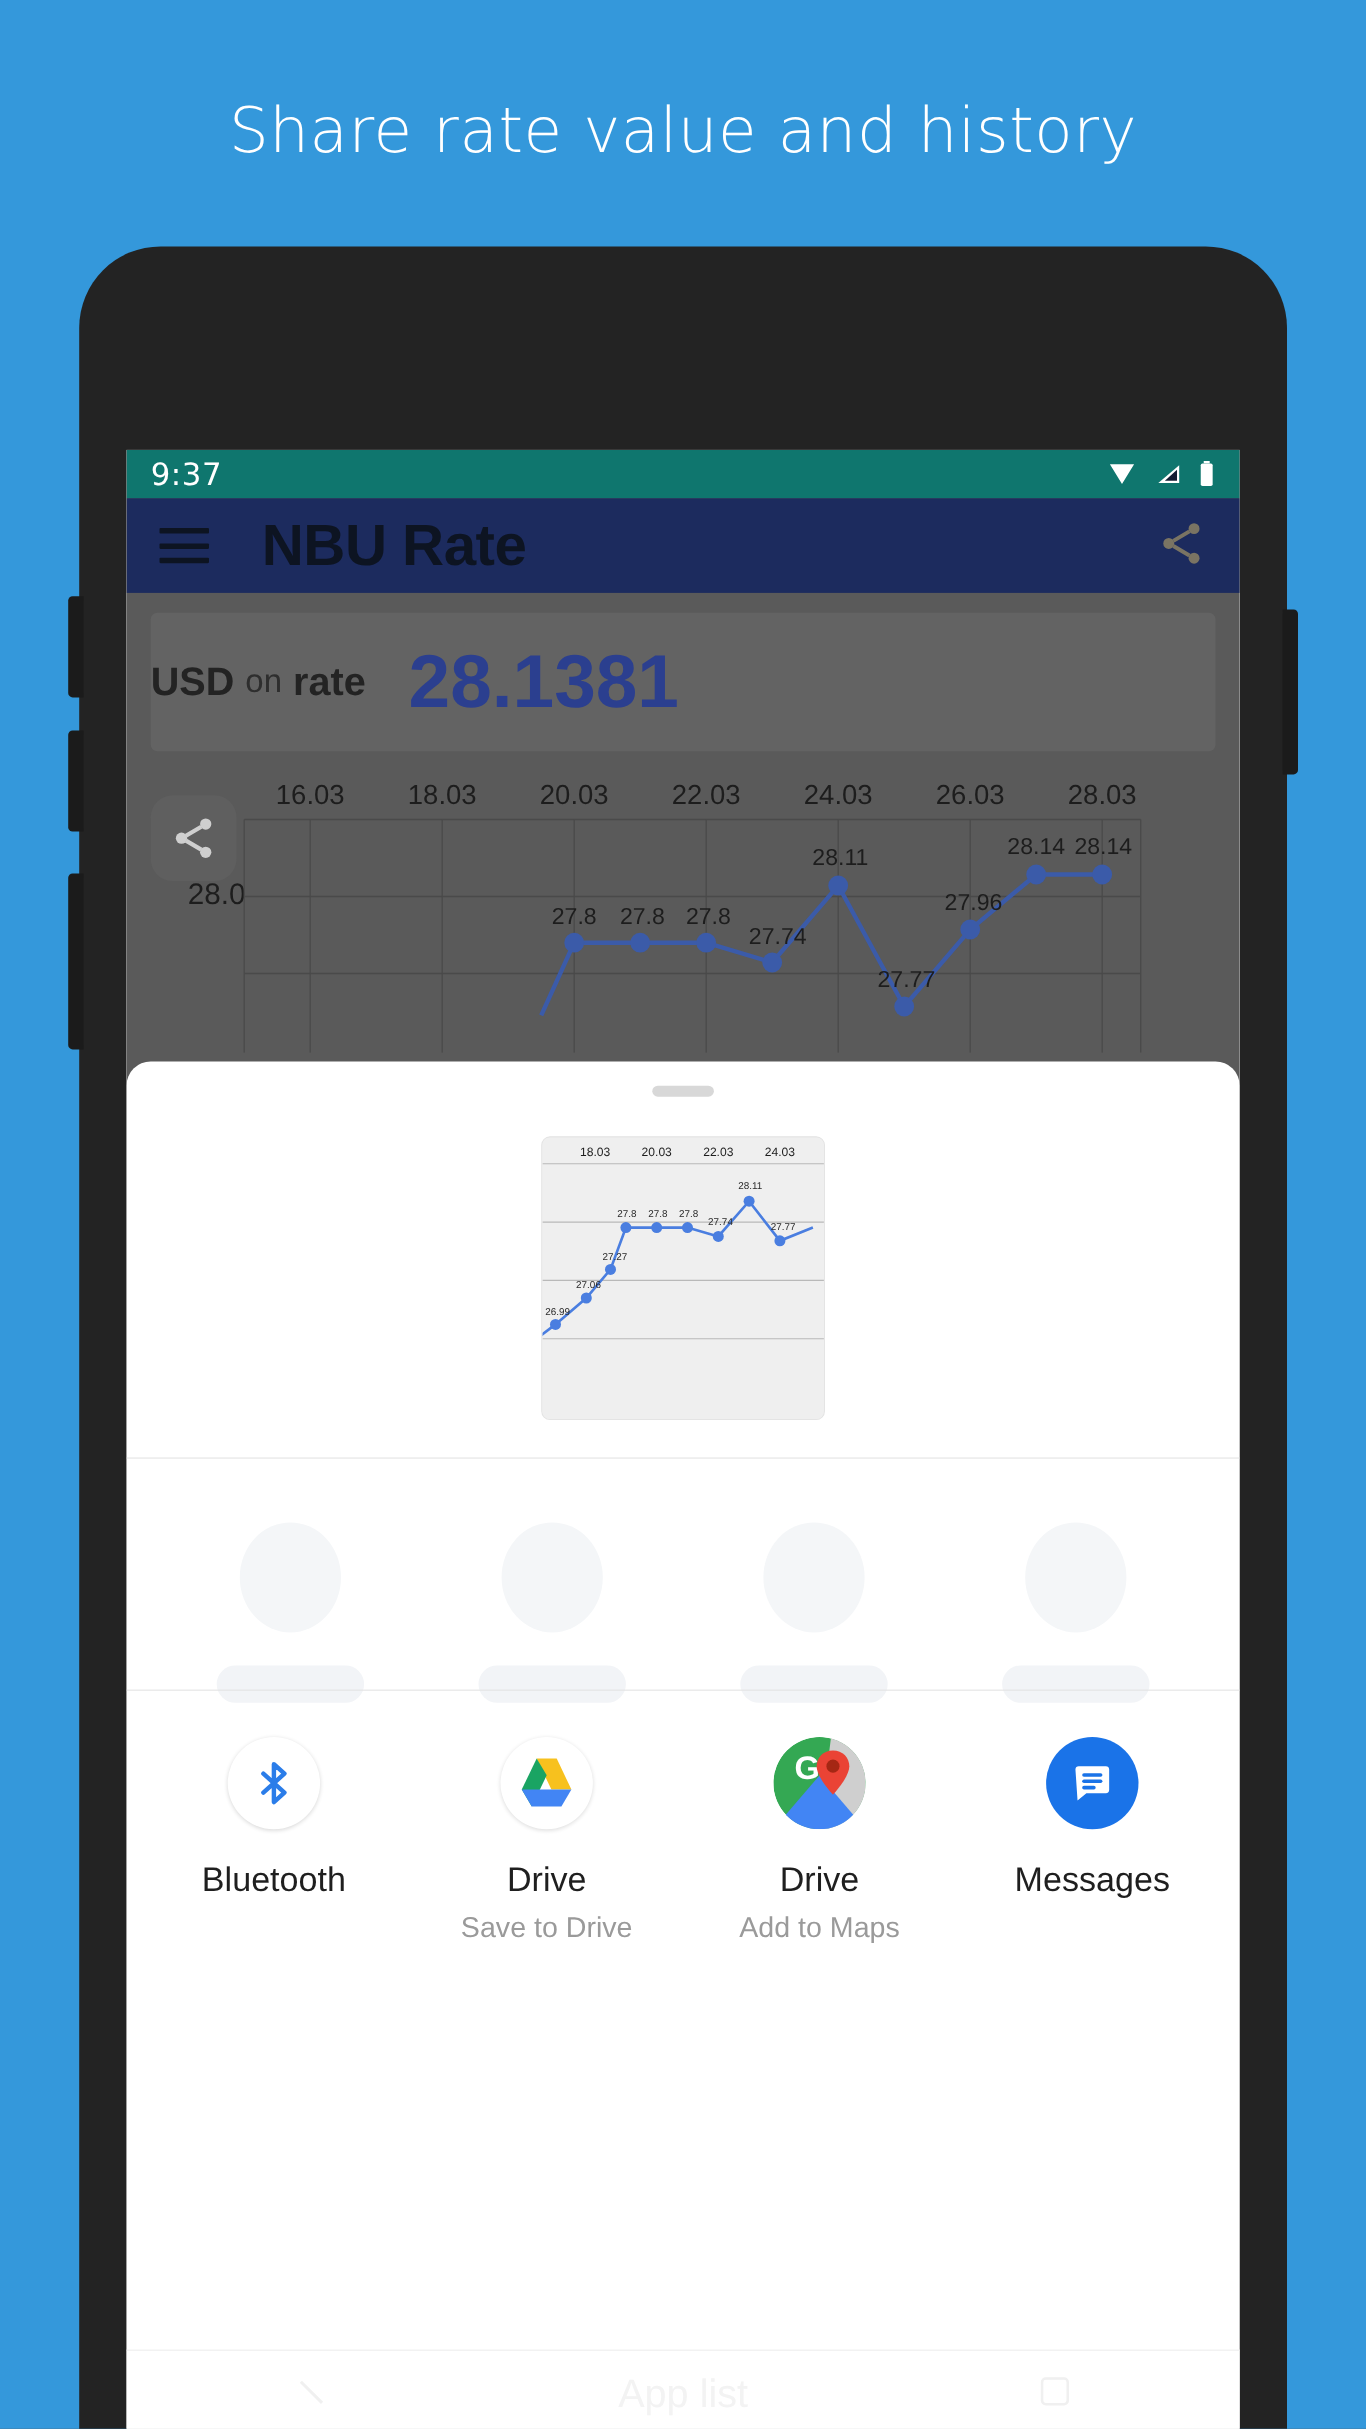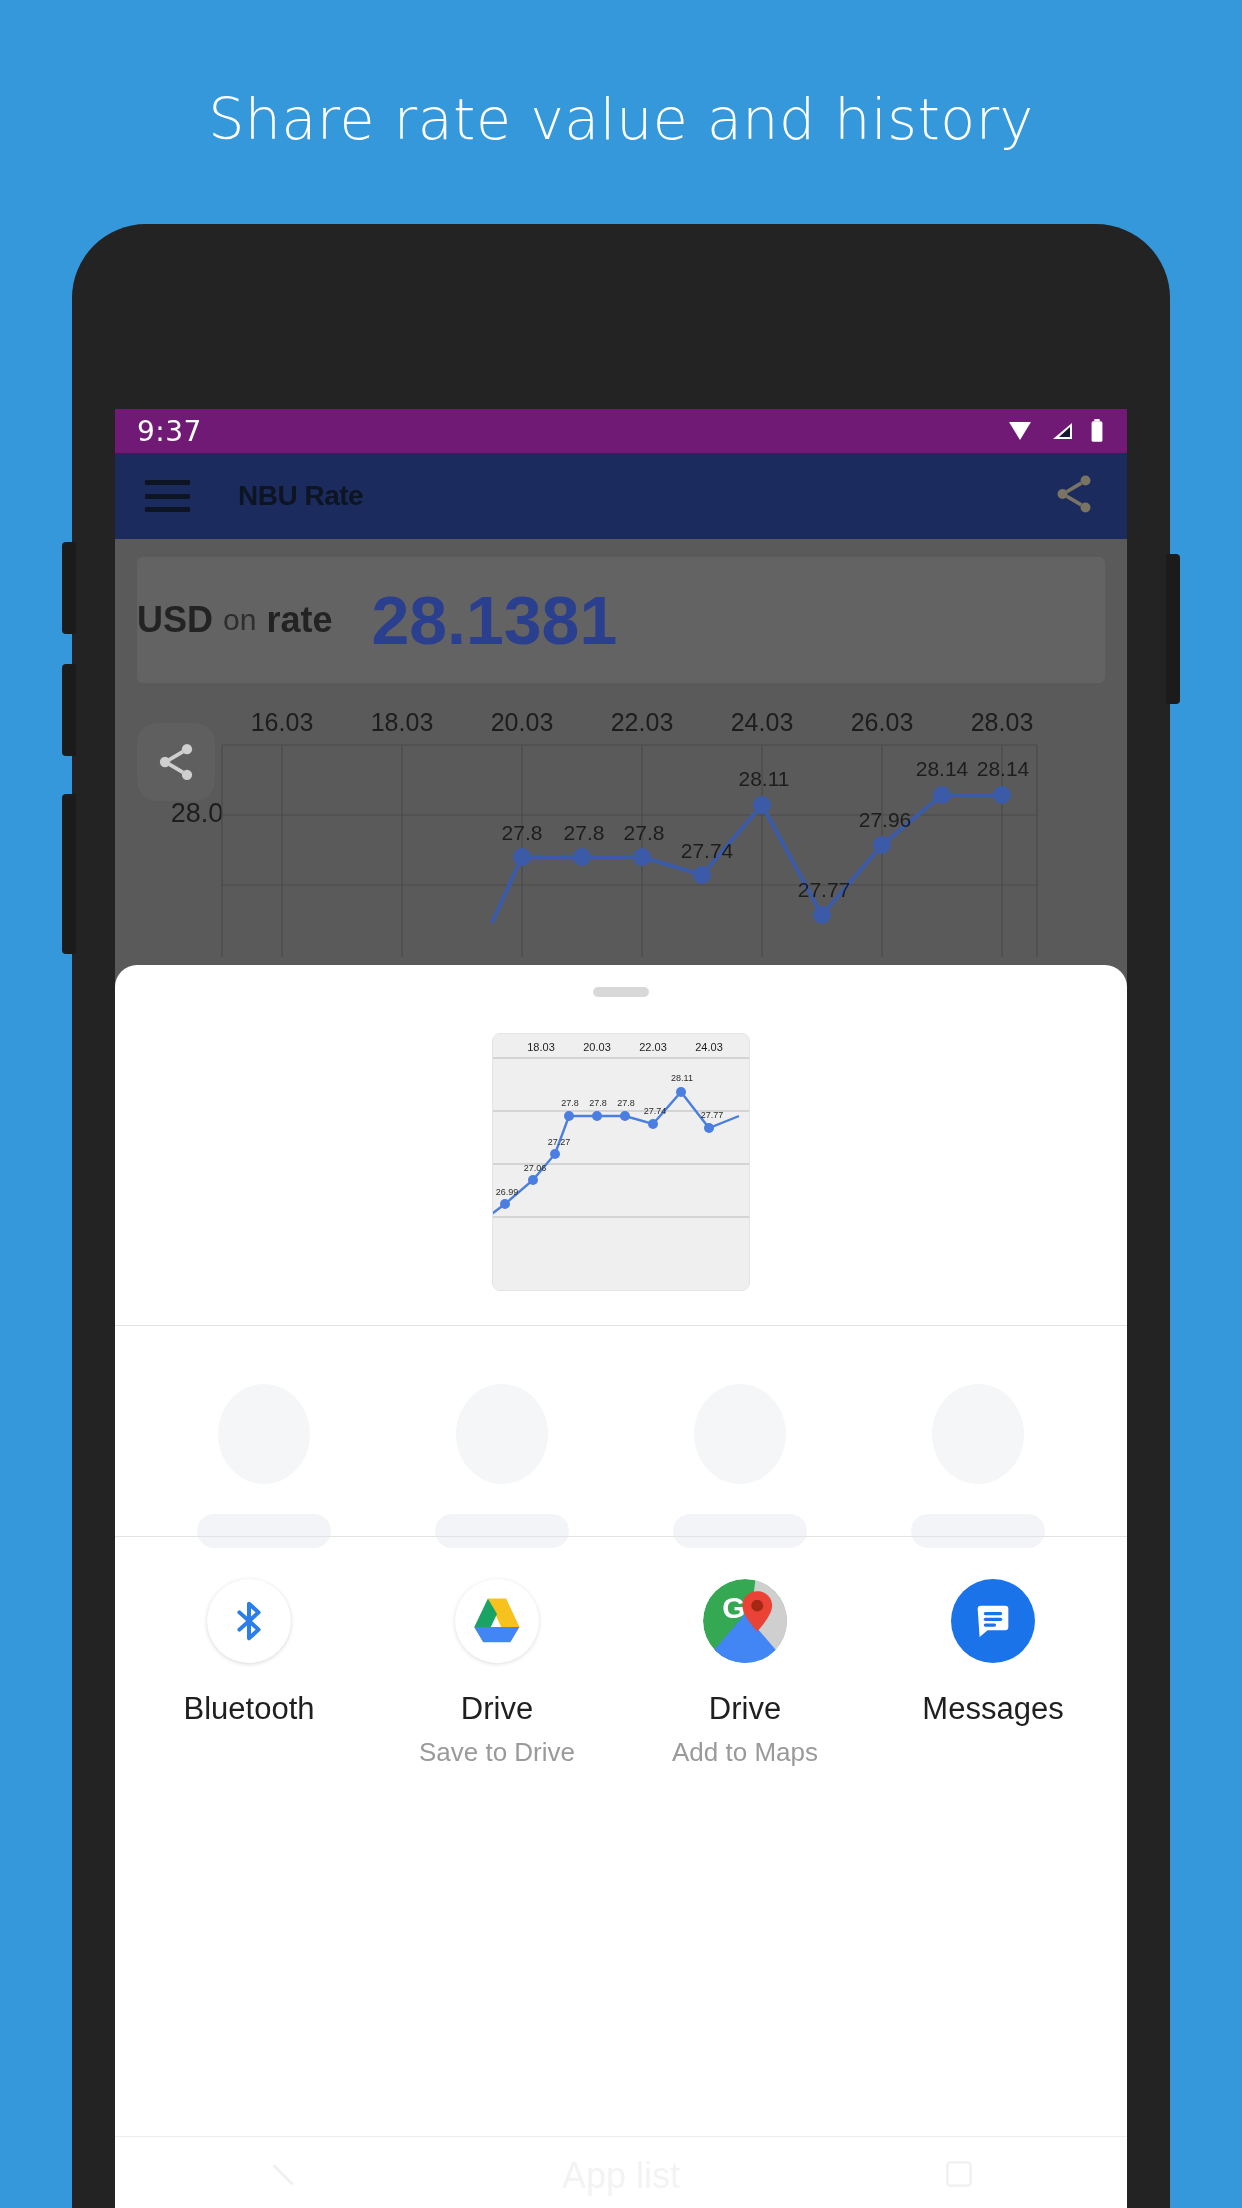--- a/index.html
+++ b/index.html
@@ -35,35 +35,35 @@
   .screen{
     position:absolute; left:43px; top:185px;
     width:1012px; height:1805px;
     background:#ffffff; overflow:hidden;
   }
 
   
   .app-layer{ position:absolute; inset:0; background:#5a5a5a; }
 
   .statusbar{
-    position:relative; height:44px; background:#701a75;
+    position:relative; height:44px; background:#0f766e;
     display:flex; align-items:center; padding:0 22px;
   }
   .statusbar .clock{ color:#fff; font-size:28px; font-weight:400; letter-spacing:0.5px;}
   .sb-icons{ margin-left:auto; display:flex; align-items:center; gap:13px; }
   .sb-icons svg{ display:block; }
 
   .appbar{
     position:relative; height:86px; background:#1c2b5e;
     display:flex; align-items:center; padding:0 30px;
   }
   .hamburger{ width:45px; height:32px; display:flex; flex-direction:column; justify-content:space-between; cursor:pointer;}
   .hamburger i{ display:block; height:5px; background:#0d1422; border-radius:1px;}
   .appbar .title{
-    margin-left:48px; color:#0d1422; font-size:28px; font-weight:700;
+    margin-left:48px; color:#0d1422; font-size:53px; font-weight:700;
     font-family:"Liberation Sans", sans-serif; letter-spacing:-0.5px;
   }
   .appbar .share-top{ margin-left:auto; }
 
   
   .rate-card{
     position:relative; margin:18px 22px 0 22px; height:126px;
     background:#636363; border-radius:6px;
     display:flex; align-items:center; justify-content:flex-start;
   }

